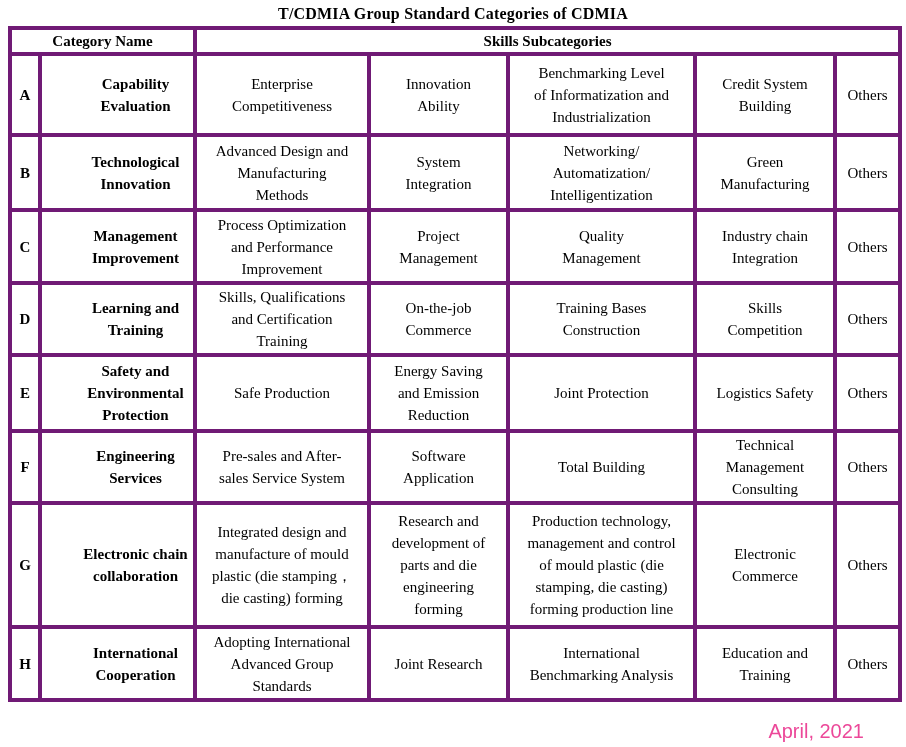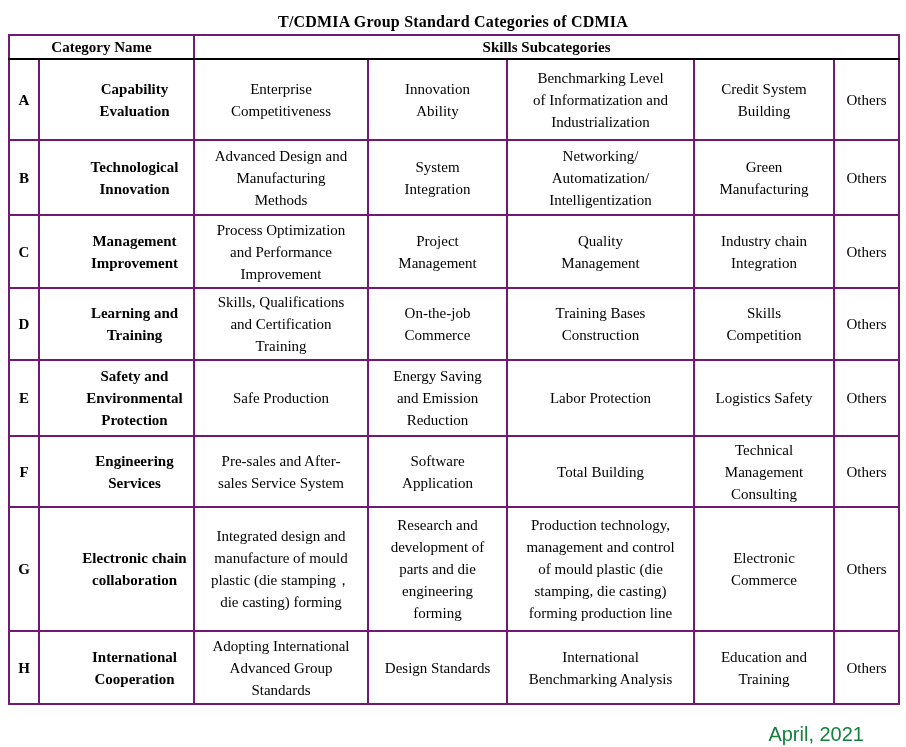--- a/index.html
+++ b/index.html
@@ -7,34 +7,34 @@
     width: 906px; height: 747px;
     background: #ffffff;
     font-family: "Liberation Serif", "DejaVu Serif", serif;
     color: #000000;
   }
   .page { width: 906px; height: 747px; position: relative; }
   .doc-title {
     text-align: center;
     font-weight: bold;
     font-size: 16px;
-    padding-top: 12px;
+    padding-top: 4px;
     line-height: 20px;
     letter-spacing: 0.2px;
   }
   table.cat-table {
     border-collapse: collapse;
     table-layout: fixed;
     width: 890px;
     margin-left: 8px;
     margin-top: 2px;
     border: 2px solid #000;
   }
   .cat-table th, .cat-table td {
-    border: 2px solid #701a75;
+    border: 4px solid #701a75;
     text-align: center;
     vertical-align: middle;
     font-size: 15px;
     line-height: 22px;
     padding: 1px 4px;
     white-space: pre-line;
     overflow: hidden;
   }
   .cat-table thead th {
     font-weight: bold;
@@ -43,21 +43,21 @@
     line-height: 20px;
   }
   .cat-table td.letter-cell { font-weight: bold; padding: 1px 2px; }
   .cat-table td.category-cell { font-weight: bold; padding-left: 40px; }
   .doc-footer {
     margin-top: 18px;
     padding-right: 42px;
     text-align: right;
     font-family: "Liberation Sans", "DejaVu Sans", sans-serif;
     font-size: 20px;
-    color: #15803d;
+    color: #ec4899;
   }
 </style>
 </head>
 <body>
 
 <div class="page">
 
   <div class="doc-title">T/CDMIA Group Standard Categories of CDMIA</div>
 
   <table class="cat-table">
@@ -140,21 +140,21 @@
       </tr>
       <tr style="height:76px">
         <td class="letter-cell">E</td>
         <td class="category-cell">Safety and
 Environmental
 Protection</td>
         <td>Safe Production</td>
         <td>Energy Saving
 and Emission
 Reduction</td>
-        <td>Labor Protection</td>
+        <td>Joint Protection</td>
         <td>Logistics Safety</td>
         <td>Others</td>
       </tr>
       <tr style="height:71px">
         <td class="letter-cell">F</td>
         <td class="category-cell">Engineering
 Services</td>
         <td>Pre-sales and After-
 sales Service System</td>
         <td>Software
@@ -187,21 +187,21 @@
 Commerce</td>
         <td>Others</td>
       </tr>
       <tr style="height:73px">
         <td class="letter-cell">H</td>
         <td class="category-cell">International
 Cooperation</td>
         <td>Adopting International
 Advanced Group
 Standards</td>
-        <td>Design Standards</td>
+        <td>Joint Research</td>
         <td>International
 Benchmarking Analysis</td>
         <td>Education and
 Training</td>
         <td>Others</td>
       </tr>
     </tbody>
   </table>
 
   <div class="doc-footer">April, 2021</div>

